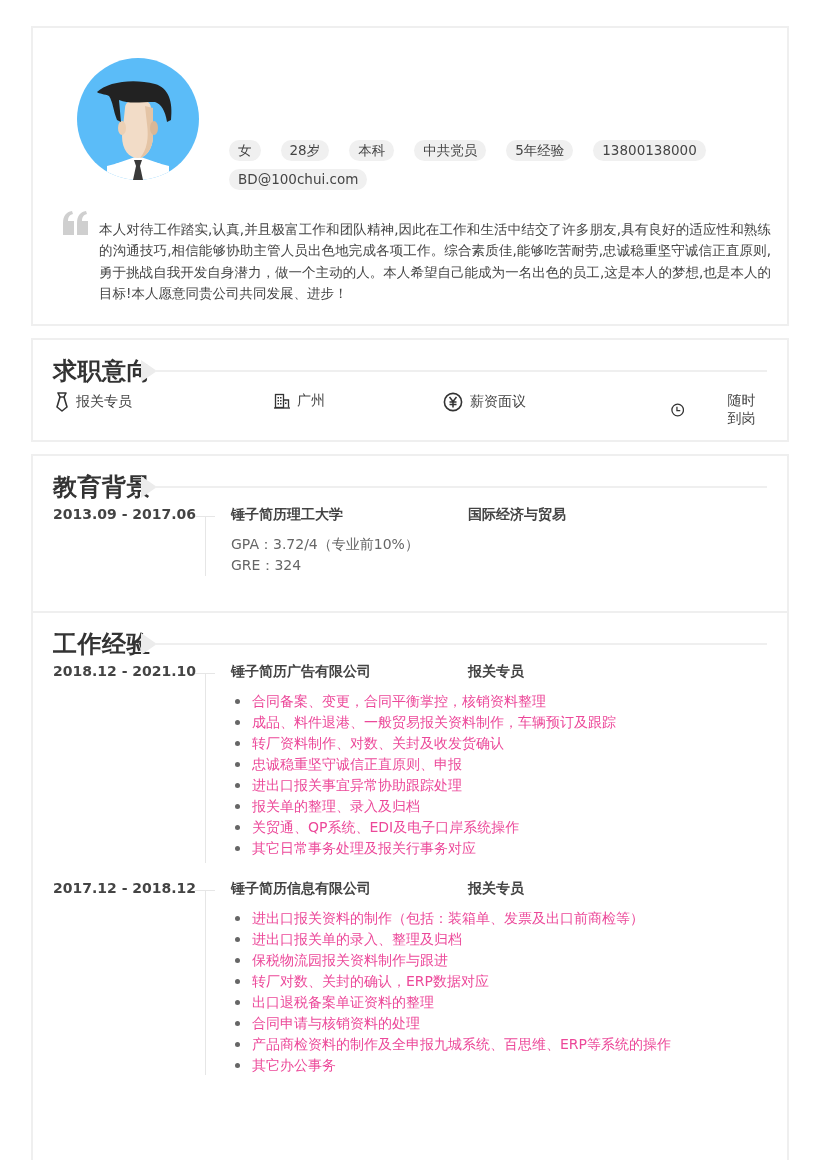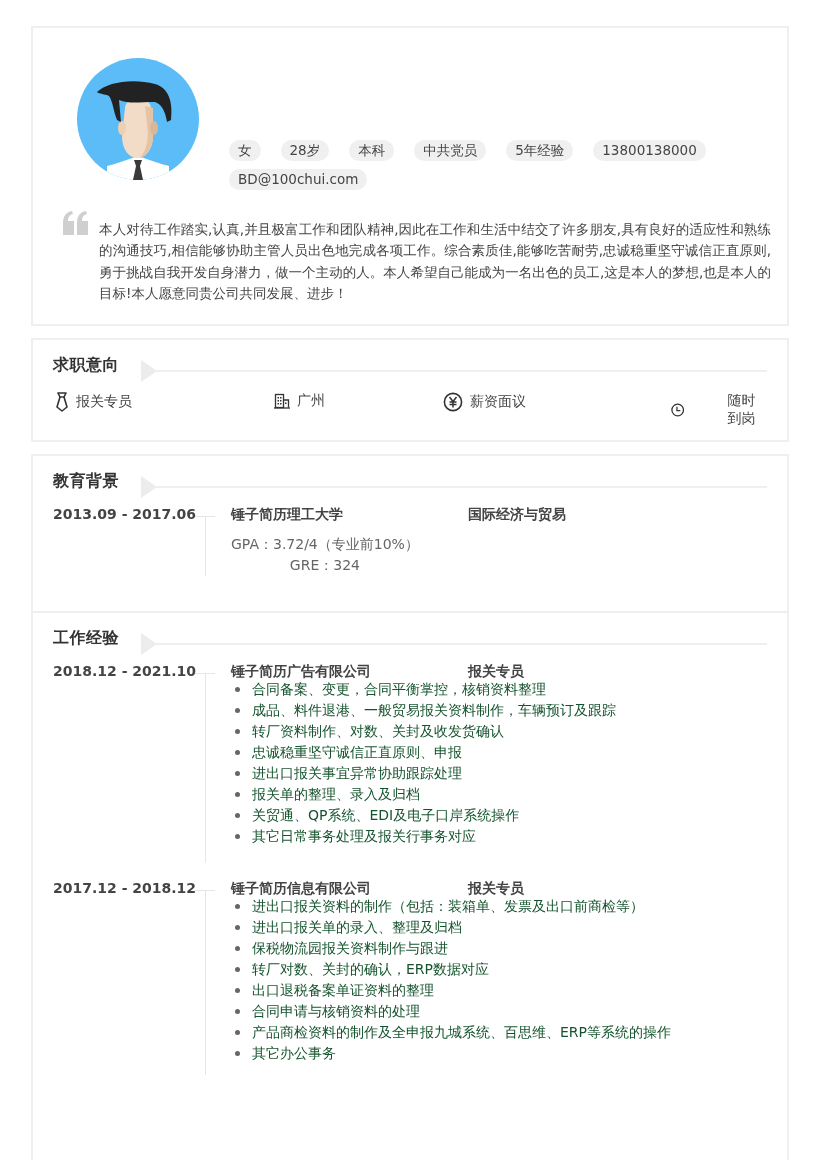--- a/index.html
+++ b/index.html
@@ -10,40 +10,40 @@
 
   
   #card-header { top: 26px; height: 300px; }
   .avatar { position: absolute; left: 44px; top: 30px; width: 122px; height: 122px; }
   .tags { position: absolute; left: 196px; top: 112px; width: 540px; display: flex; flex-wrap: wrap; row-gap: 8px; column-gap: 20px; }
   .tag { background: #f0f0f0; border-radius: 11px; height: 21px; line-height: 21px; padding: 0 9px; font-size: 13.5px; color: #444; white-space: nowrap; }
   .quote-mark { position: absolute; left: 30px; top: 183px; width: 26px; height: 24px; }
   .summary { position: absolute; left: 66px; top: 191px; width: 672px; font-size: 13.5px; line-height: 21.3px; color: #444; text-align: justify; }
 
   
-  .sec-title { position: absolute; left: 20px; top: 15px; font-size: 16px; font-weight: bold; color: #333; letter-spacing: 0.5px; }
+  .sec-title { position: absolute; left: 20px; top: 15px; font-size: 24px; font-weight: bold; color: #333; letter-spacing: 0.5px; }
   .sec-arrow { position: absolute; left: 108px; top: 20px; width: 0; height: 0; border-top: 11px solid transparent; border-bottom: 11px solid transparent; border-left: 16px solid #ececec; }
   .sec-line { position: absolute; left: 122px; top: 30px; width: 612px; height: 2px; background: #efefef; }
 
   #card-intent { top: 338px; height: 104px; }
   .intent-row { position: absolute; top: 52px; left: 20px; width: 716px; height: 22px; }
   .intent-item { position: absolute; top: 0; display: flex; align-items: center; font-size: 14px; color: #444; }
   .intent-item svg { margin-right: 7px; }
 
   #card-edu { top: 454px; height: 170px; }
   #card-work { top: 611px; height: 556px; }
 
   .entry { position: absolute; left: 20px; width: 716px; }
   .entry .date { position: absolute; left: 0; top: 0; font-size: 14px; font-weight: bold; color: #444; white-space: nowrap; }
   .entry .tl-h { position: absolute; left: 142px; top: 10px; width: 20px; height: 1px; background: #e6e6e6; }
   .entry .tl-v { position: absolute; left: 152px; top: 10px; width: 1px; background: #e6e6e6; }
   .entry .org { position: absolute; left: 178px; top: 0; font-size: 14px; font-weight: bold; color: #444; white-space: nowrap; }
   .entry .role { position: absolute; left: 415px; top: 0; font-size: 14px; font-weight: bold; color: #444; white-space: nowrap; }
-  .entry .details { position: absolute; left: 178px; top: 28px; font-size: 14px; line-height: 21px; color: #666; text-align: center; }
-  .entry ul { position: absolute; left: 180px; top: 16px; list-style: none; font-size: 14px; line-height: 21px; color: #14532d; }
+  .entry .details { position: absolute; left: 178px; top: 28px; font-size: 14px; line-height: 21px; color: #666; }
+  .entry ul { position: absolute; left: 180px; top: 28px; list-style: none; font-size: 14px; line-height: 21px; color: #ec4899; }
   .entry ul li { position: relative; padding-left: 19px; white-space: nowrap; }
   .entry ul li::before { content: ""; position: absolute; left: 2px; top: 8px; width: 5px; height: 5px; border-radius: 50%; background: #666; }
 </style>
 </head>
 <body>
 
 <div class="card" id="card-header">
   <div class="avatar">
     <svg width="122" height="122" viewBox="0 0 122 122">
       <defs>

